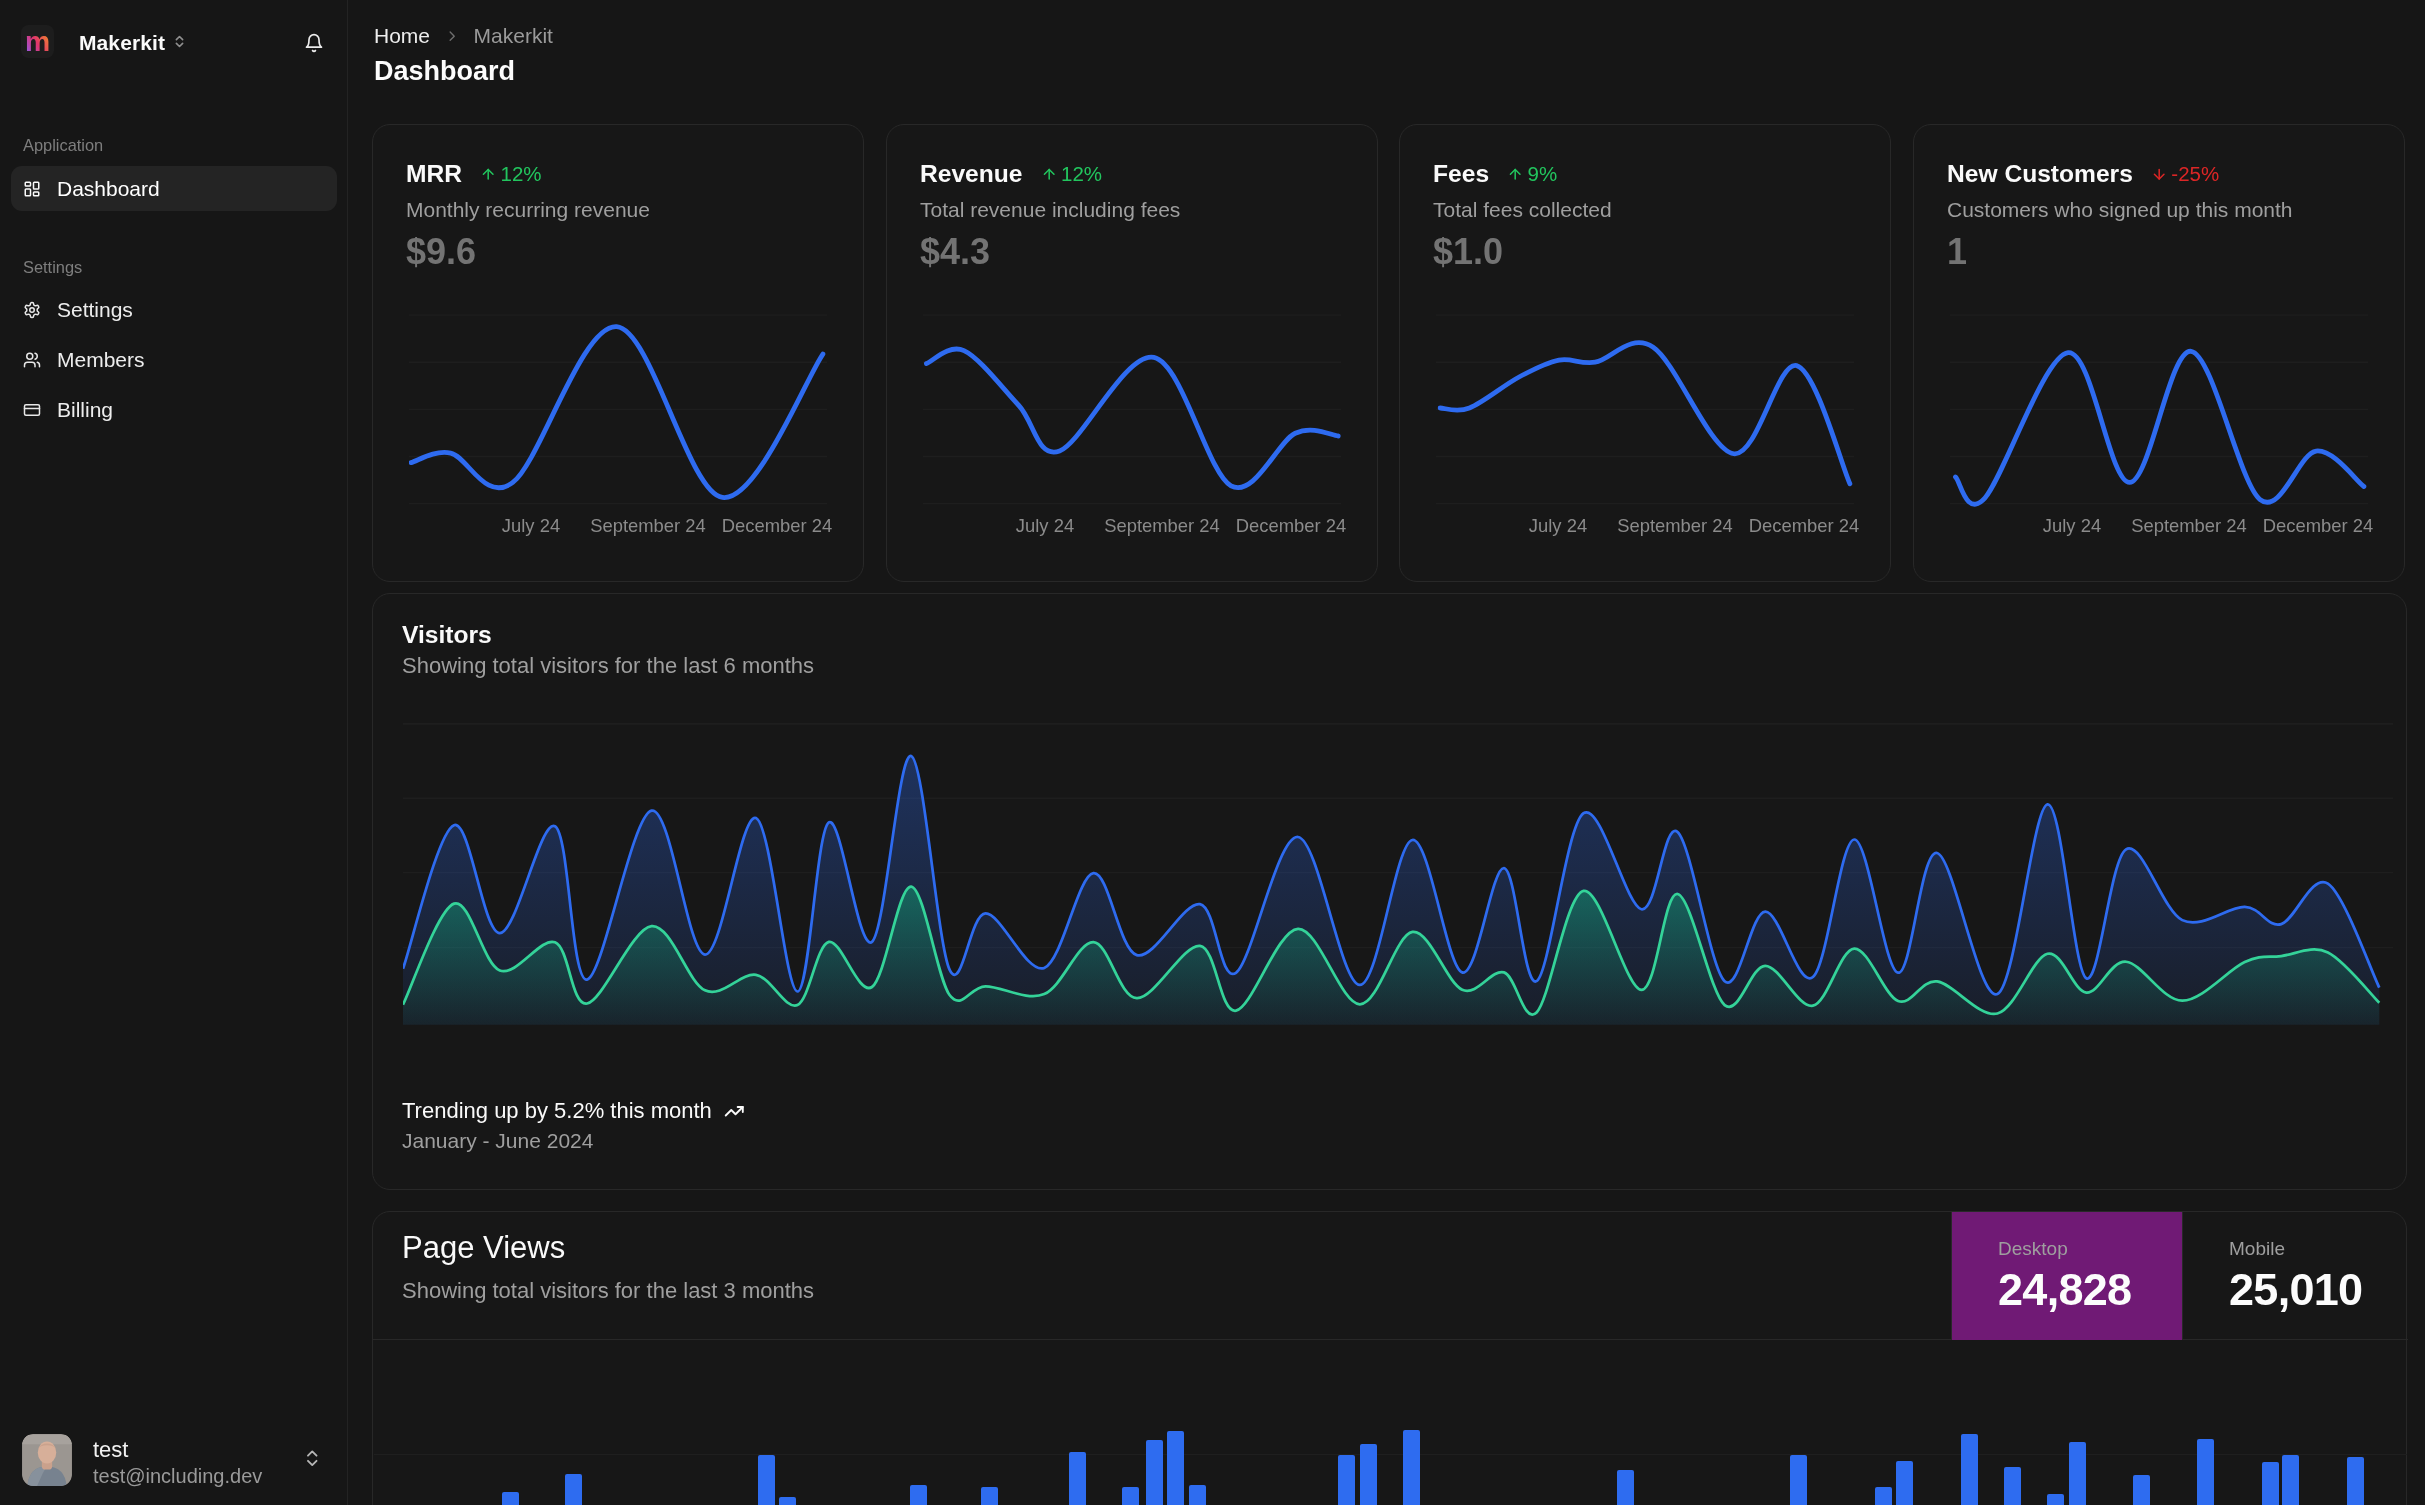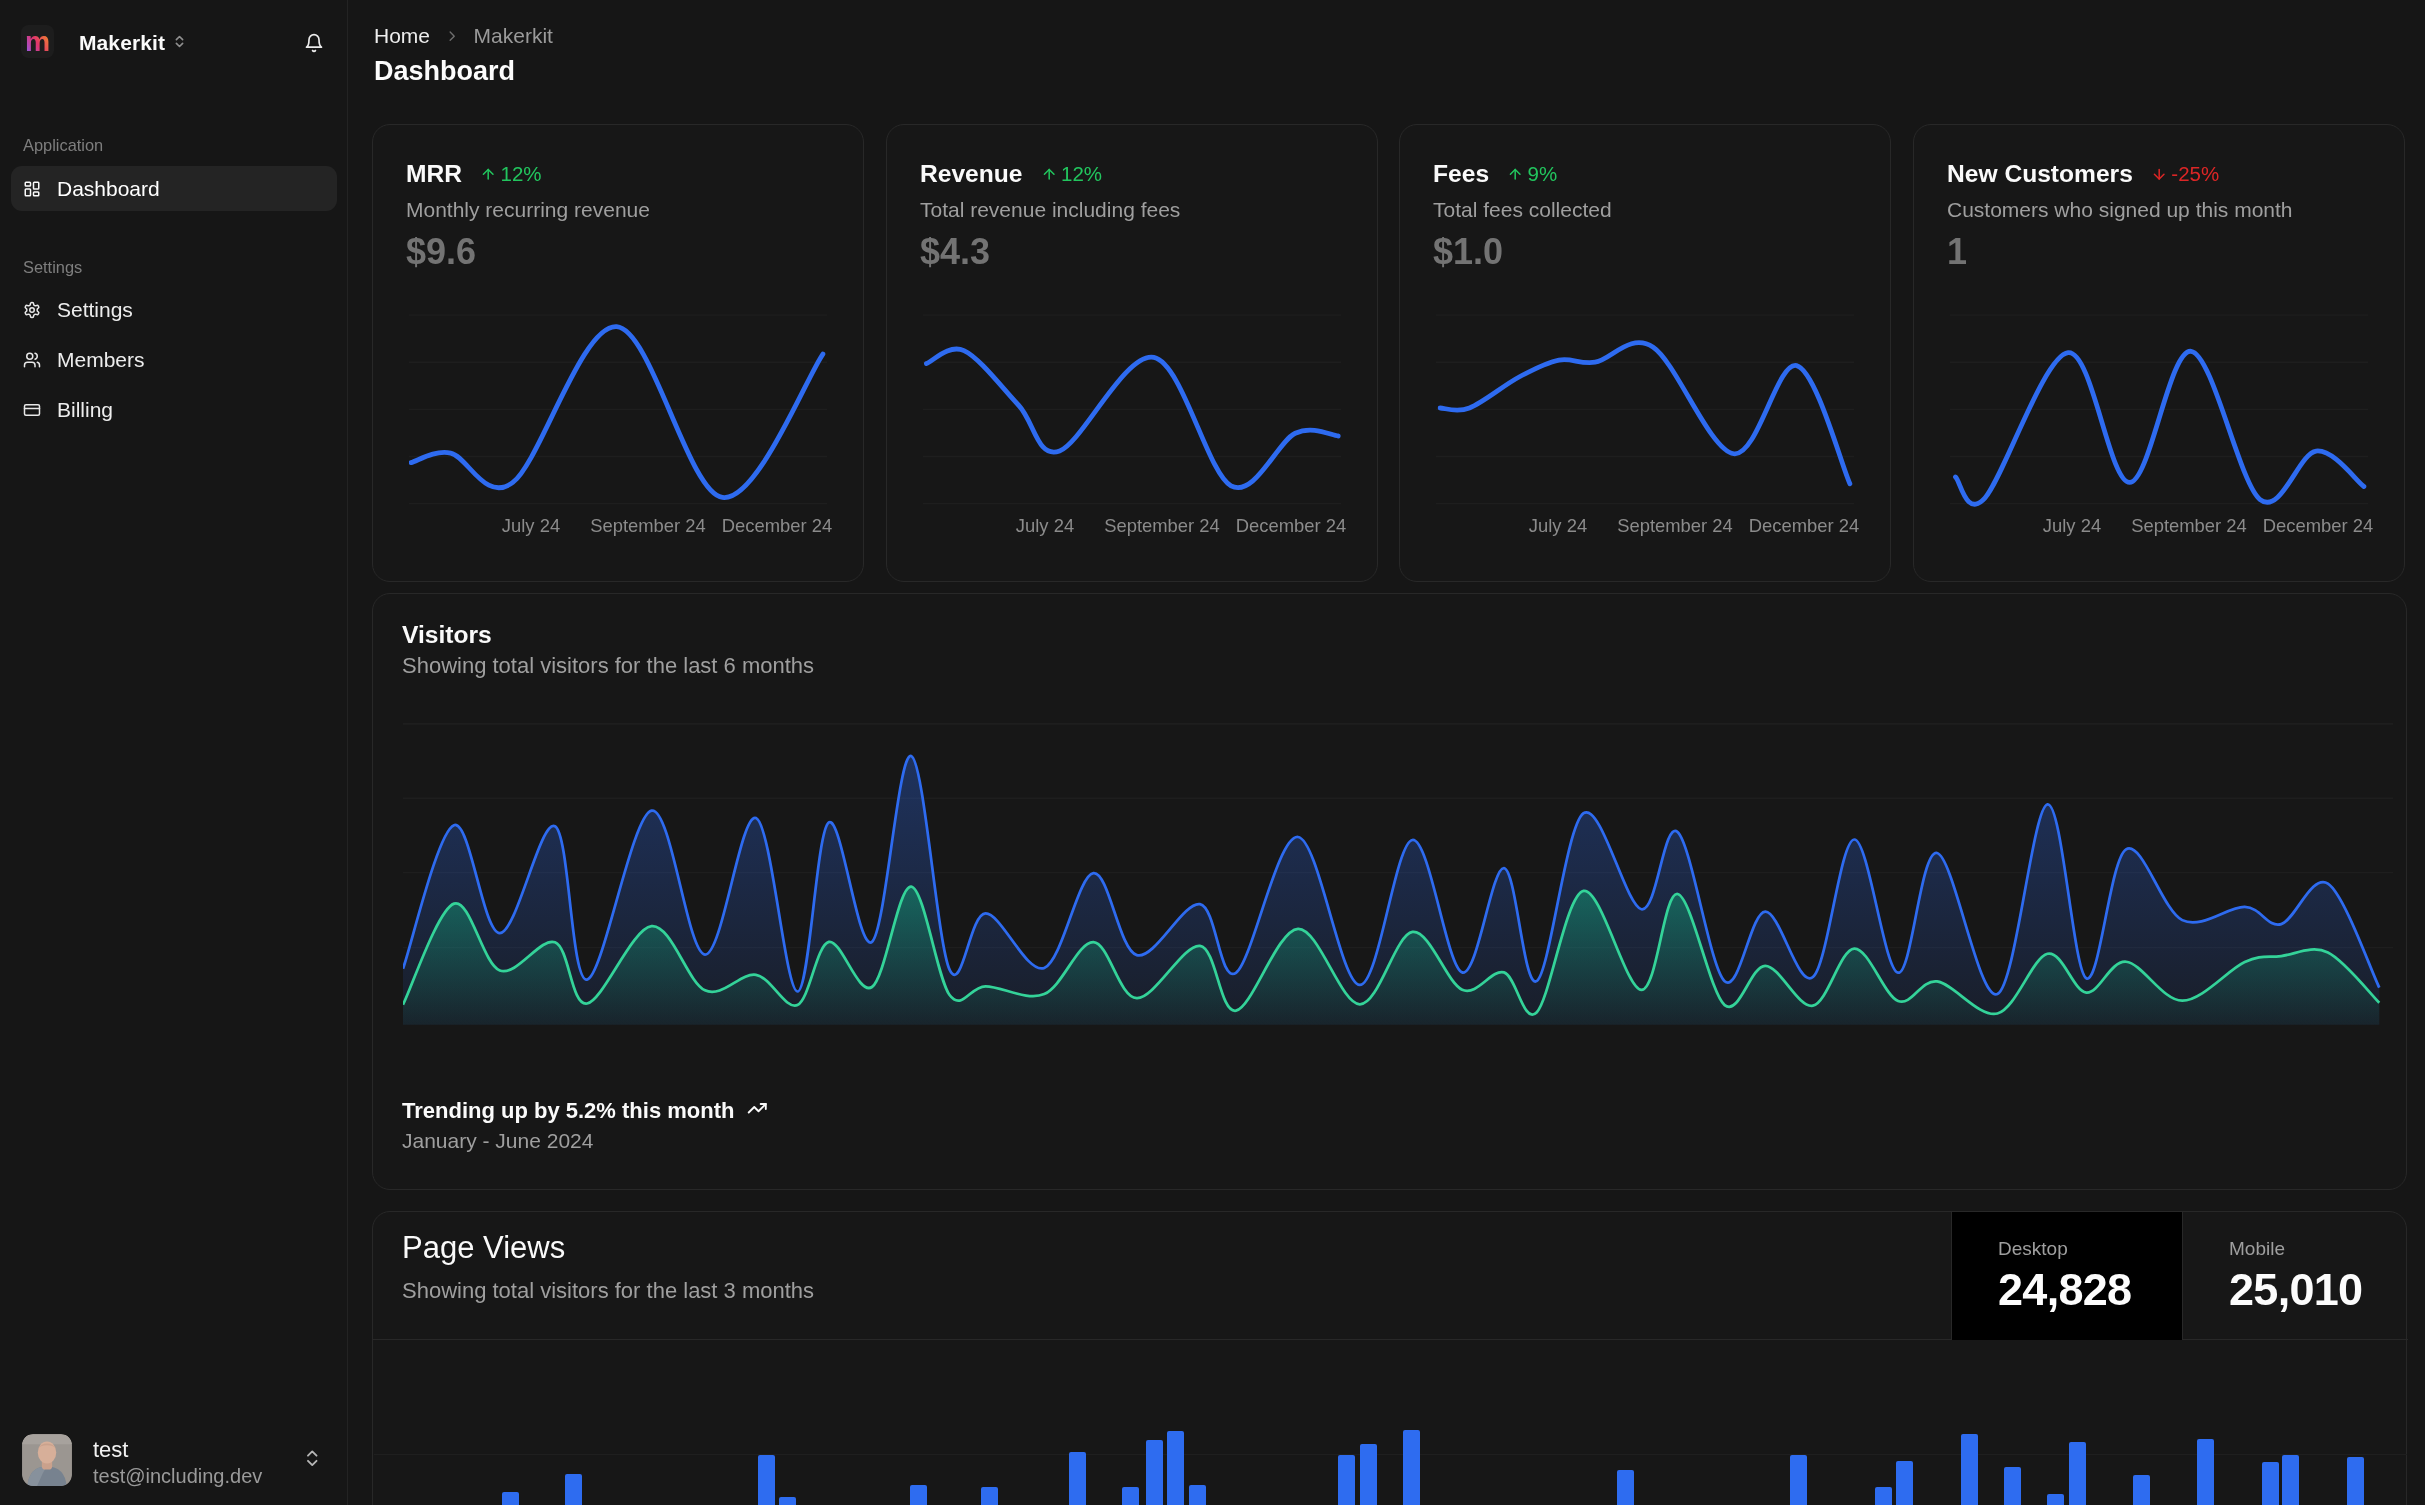--- a/index.html
+++ b/index.html
@@ -34,29 +34,29 @@
 .cd{position:absolute;left:33px;top:73px;font-size:21px;color:#9f9f9f}
 .cv{position:absolute;left:33px;top:106px;font-size:36px;font-weight:700;color:#737373}
 .mini{position:absolute;left:36px;top:188px}
 .ax{position:absolute;left:0;top:390px;width:492px;font-size:18.4px;color:#8b8b8b}
 .ax span{position:absolute;white-space:nowrap;transform:translateX(-50%)}
 
 #visitors{left:372px;top:593px;width:2035px;height:597px}
 .vt{position:absolute;left:29px;top:27px;font-size:24.6px;font-weight:700;color:#fafafa}
 .vd{position:absolute;left:29px;top:59px;font-size:22px;color:#9f9f9f}
 .vischart{position:absolute;left:30px;top:103px}
-.trend{position:absolute;left:29px;top:504px;font-size:22px;font-weight:700;color:#fafafa;display:flex;align-items:flex-start;gap:12.3px}
+.trend{position:absolute;left:29px;top:504px;font-size:22px;font-weight:400;color:#fafafa;display:flex;align-items:center;gap:12.3px}
 .vdate{position:absolute;left:29px;top:535px;font-size:21px;color:#9f9f9f}
 
 #pv{left:372px;top:1211px;width:2035px;height:409px}
 .pvhead{position:absolute;left:0;top:0;width:2035px;height:128px;border-bottom:1.4px solid #282828}
 .pvt{position:absolute;left:29px;top:18px;font-size:31px;font-weight:400;color:#fafafa}
 .pvd{position:absolute;left:29px;top:66px;font-size:22px;color:#9f9f9f}
 .tab{position:absolute;top:0;height:128px;border-left:1.4px solid #282828}
-#tabd{left:1578px;width:231px;background:#000000}
+#tabd{left:1578px;width:231px;background:#701a75}
 #tabm{left:1809px;width:224px}
 .tlabel{position:absolute;left:46px;top:26px;font-size:19px;color:#9f9f9f}
 .tnum{position:absolute;left:46px;top:52px;font-size:45px;font-weight:700;color:#fcfcfc;letter-spacing:-0.7px}
 #barbox{position:absolute;left:1.4px;top:128px;width:2033px;height:280px;overflow:hidden}
 .bar{position:absolute;width:17px;background:#2e6cf0;border-radius:2px 2px 0 0}
 .pvgrid{position:absolute;left:0px;top:114px;width:2033px;height:1.4px;background:#1f1f1f}
 </style></head>
 <body>
 <div id="side">
   <div class="logo"><svg width="33" height="33" viewBox="0 0 49 48">

